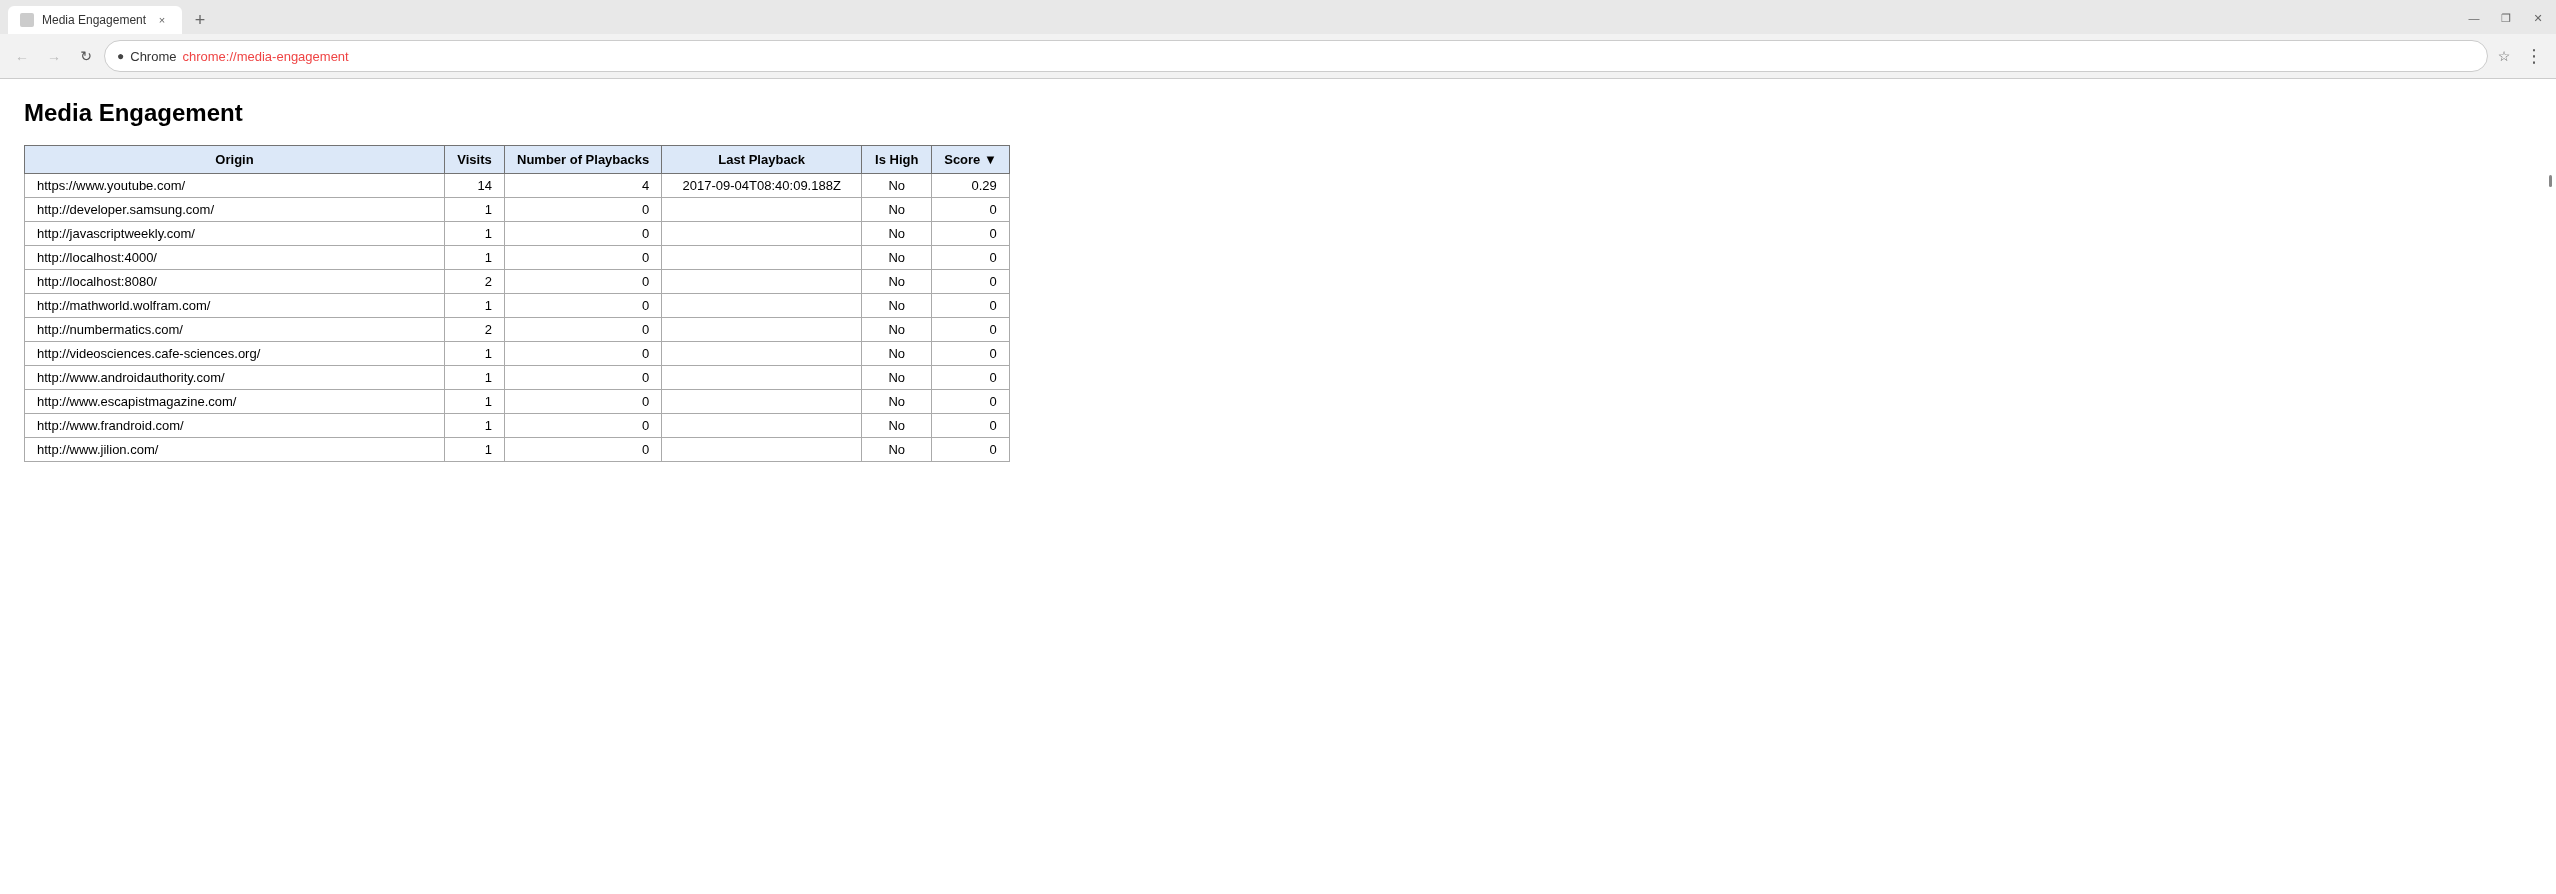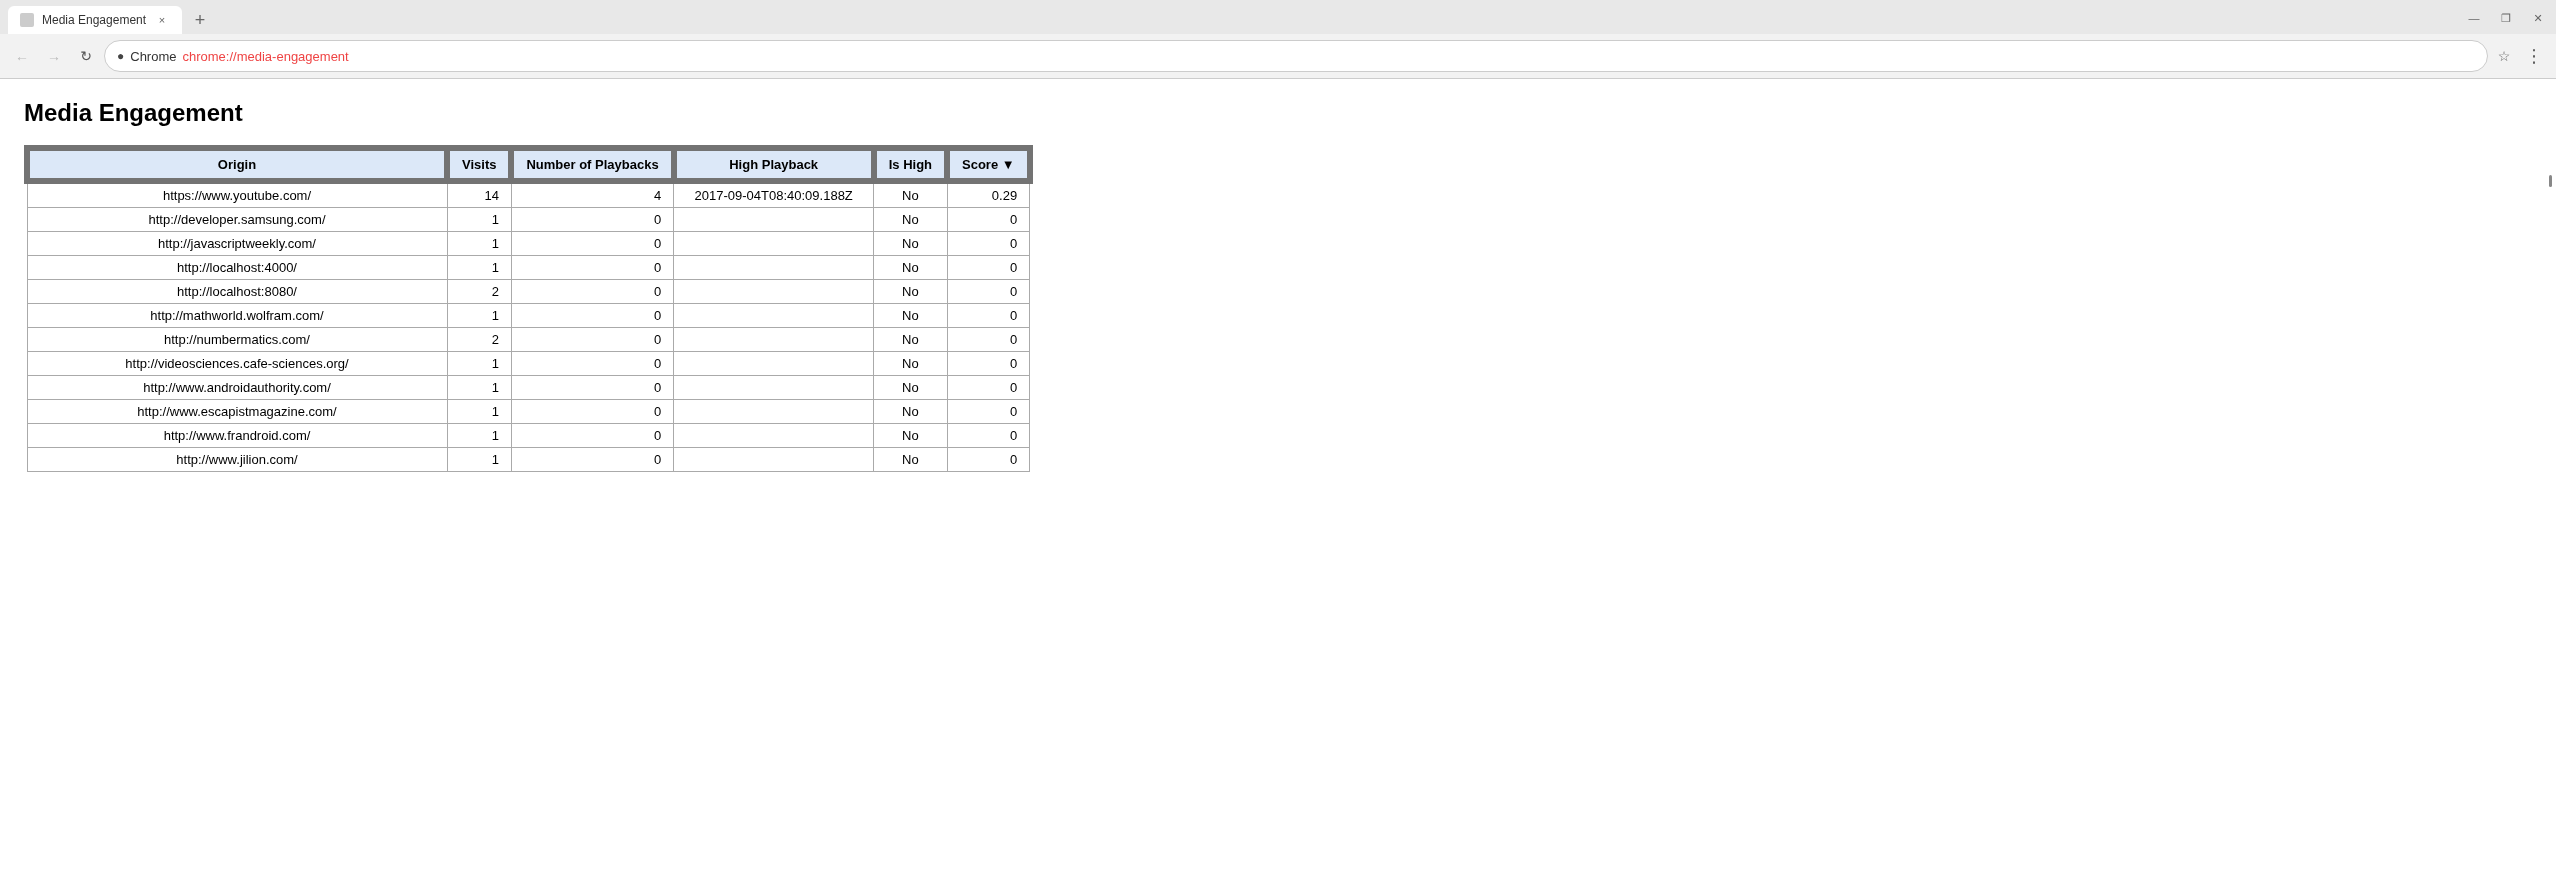--- a/index.html
+++ b/index.html
@@ -189,21 +189,21 @@
 
     
     .data-table {
       border-collapse: collapse;
       width: auto;
       min-width: 900px;
     }
 
     .data-table th {
       background: #dce8f8;
-      border: 6px solid #737373;
+      border: 1px solid #737373;
       padding: 6px 12px;
       text-align: center;
       font-weight: bold;
       font-size: 13px;
       white-space: nowrap;
     }
 
     .data-table th.origin-col {
       min-width: 420px;
       text-align: center;
@@ -230,21 +230,21 @@
       min-width: 70px;
     }
 
     .data-table td {
       border: 1px solid #aaa;
       padding: 4px 12px;
       font-size: 13px;
     }
 
     .data-table td.origin-td {
-      text-align: center;
+      text-align: left;
     }
 
     .data-table td.num-td {
       text-align: right;
     }
 
     .data-table td.center-td {
       text-align: center;
     }
 
@@ -307,21 +307,21 @@
 <div class="page-content">
   <h1 class="page-title">Media Engagement</h1>
 
   <div class="table-wrapper">
     <table class="data-table">
       <thead>
         <tr>
           <th class="origin-col">Origin</th>
           <th class="visits-col">Visits</th>
           <th class="playbacks-col">Number of Playbacks</th>
-          <th class="lastplayback-col">High Playback</th>
+          <th class="lastplayback-col">Last Playback</th>
           <th class="ishigh-col">Is High</th>
           <th class="score-col">Score ▼</th>
         </tr>
       </thead>
       <tbody id="table-body">
       <tr>
             <td class="origin-td">https://www.youtube.com/</td>
             <td class="num-td">14</td>
             <td class="num-td">4</td>
             <td class="center-td">2017-09-04T08:40:09.188Z</td>

